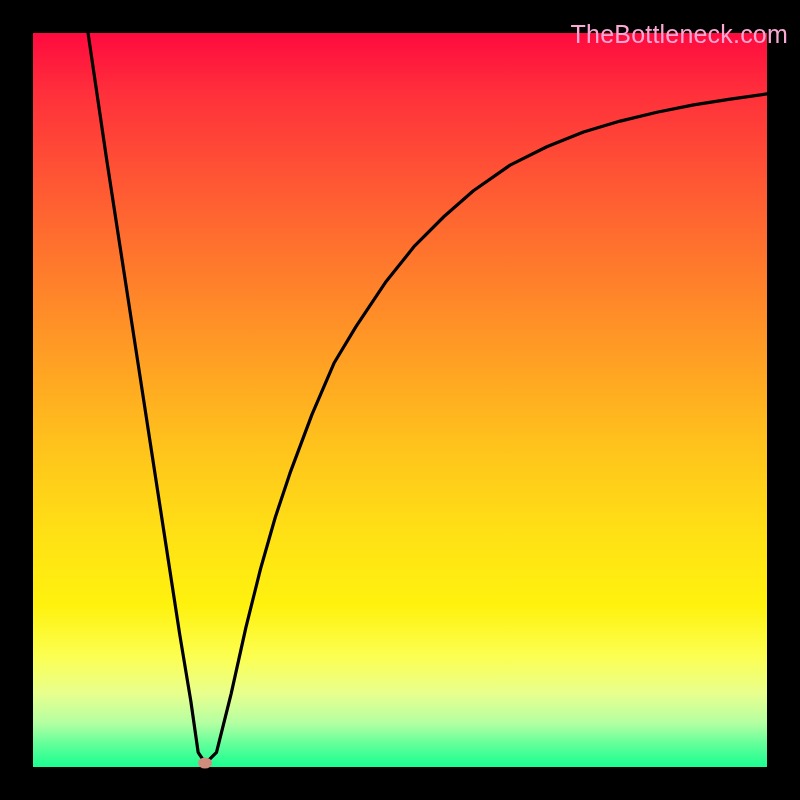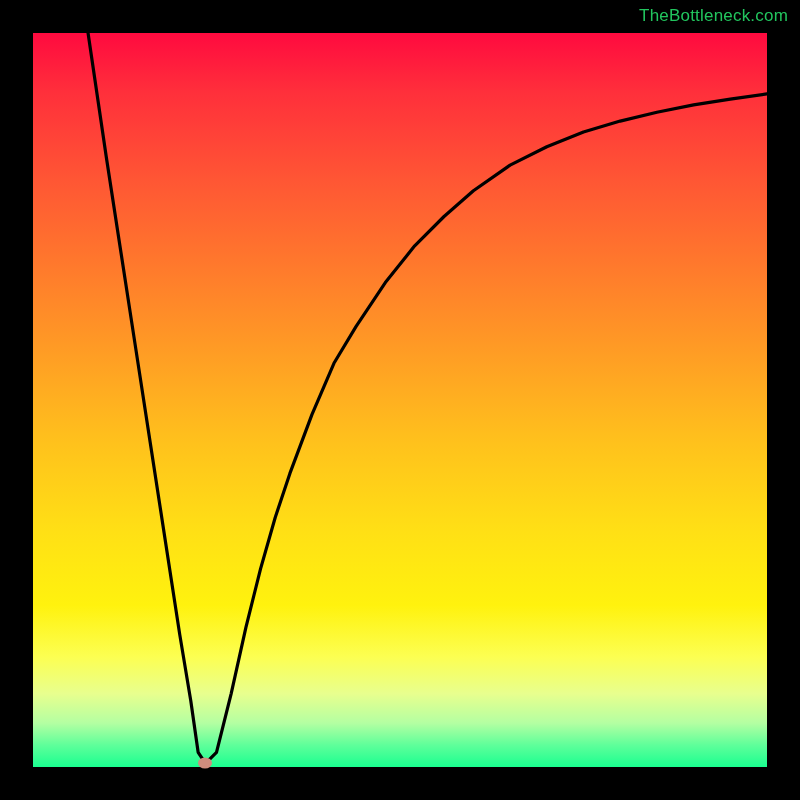--- a/index.html
+++ b/index.html
@@ -44,24 +44,24 @@
   .curve {
     position: absolute;
     left: 0;
     top: 0;
     width: 734px;
     height: 734px;
     pointer-events: none;
   }
   .watermark {
     position: absolute;
-    top: 6px;
+    top: 20px;
     right: 12px;
-    color: #22c55e;
-    font-size: 17px;
+    color: #f9a8d4;
+    font-size: 25px;
     font-weight: 400;
     letter-spacing: 0.2px;
     user-select: none;
   }
   .marker {
     position: absolute;
     width: 14px;
     height: 11px;
     background: #cf8d7e;
     border-radius: 50%;

